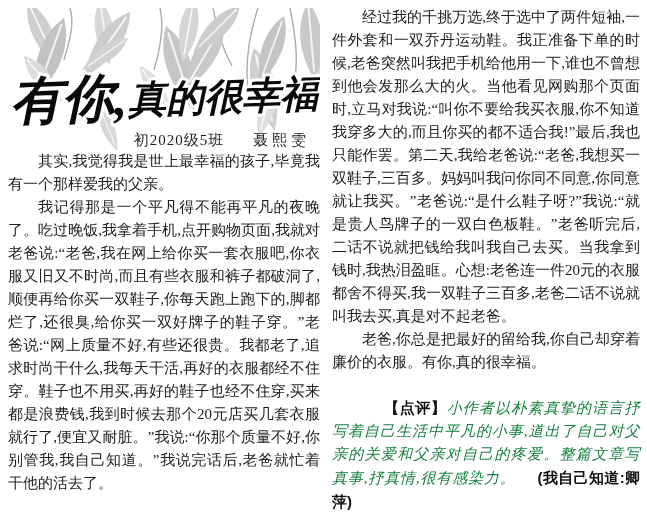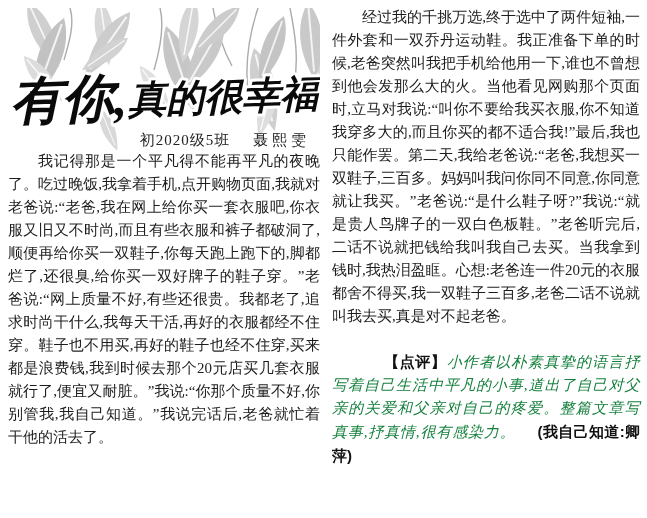--- a/index.html
+++ b/index.html
@@ -32,21 +32,21 @@
 
   .byline {
     position: absolute;
     bottom: 0;
     right: 10px;
     font-size: 15px;
     letter-spacing: 1px;
     color: #222222;
     white-space: nowrap;
   }
-  .byline .author { margin-left: 18px; letter-spacing: 4px; }
+  .byline .author { margin-left: 24px; letter-spacing: 4px; }
 
   .body-text { margin-top: 0; }
   .body-text p, .col-right p {
     font-size: 15px;
     line-height: 23px;
     text-align: justify;
     text-indent: 2em;
     color: #1c1c1c;
   }
   .col-right { padding-top: 6px; }
@@ -121,23 +121,25 @@
           <text x="120" y="104" font-size="38">真的很幸福</text>
         </g>
       </svg>
       <div class="byline">
         <span class="cls">初2020级5班</span>
         <span class="author">聂熙雯</span>
       </div>
     </div>
 
     <div class="body-text">
+      <p>其实,我觉得我是世上最幸福的孩子,毕竟我有一个那样爱我的父亲。</p>
       <p>我记得那是一个平凡得不能再平凡的夜晚了。吃过晚饭,我拿着手机,点开购物页面,我就对老爸说:“老爸,我在网上给你买一套衣服吧,你衣服又旧又不时尚,而且有些衣服和裤子都破洞了,顺便再给你买一双鞋子,你每天跑上跑下的,脚都烂了,还很臭,给你买一双好牌子的鞋子穿。”老爸说:“网上质量不好,有些还很贵。我都老了,追求时尚干什么,我每天干活,再好的衣服都经不住穿。鞋子也不用买,再好的鞋子也经不住穿,买来都是浪费钱,我到时候去那个20元店买几套衣服就行了,便宜又耐脏。”我说:“你那个质量不好,你别管我,我自己知道。”我说完话后,老爸就忙着干他的活去了。</p>
     </div>
   </div>
 
   <div class="col col-right">
     <p>经过我的千挑万选,终于选中了两件短袖,一件外套和一双乔丹运动鞋。我正准备下单的时候,老爸突然叫我把手机给他用一下,谁也不曾想到他会发那么大的火。当他看见网购那个页面时,立马对我说:“叫你不要给我买衣服,你不知道我穿多大的,而且你买的都不适合我!”最后,我也只能作罢。第二天,我给老爸说:“老爸,我想买一双鞋子,三百多。妈妈叫我问你同不同意,你同意就让我买。”老爸说:“是什么鞋子呀?”我说:“就是贵人鸟牌子的一双白色板鞋。”老爸听完后,二话不说就把钱给我叫我自己去买。当我拿到钱时,我热泪盈眶。心想:老爸连一件20元的衣服都舍不得买,我一双鞋子三百多,老爸二话不说就叫我去买,真是对不起老爸。</p>
+    <p>老爸,你总是把最好的留给我,你自己却穿着廉价的衣服。有你,真的很幸福。</p>
 
     <p class="comment"><span class="label">【点评】</span><span class="body">小作者以朴素真挚的语言抒写着自己生活中平凡的小事,道出了自己对父亲的关爱和父亲对自己的疼爱。整篇文章写真事,抒真情,很有感染力。</span><span class="teacher">(我自己知道:卿萍)</span></p>
   </div>
 
 </div>
 
 </body></html>

